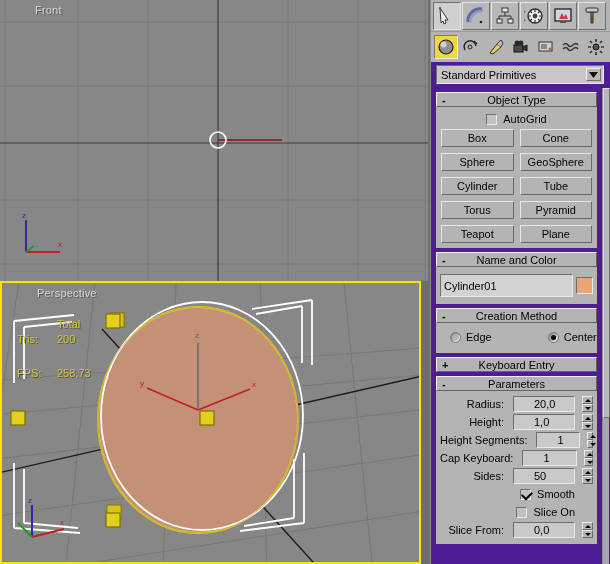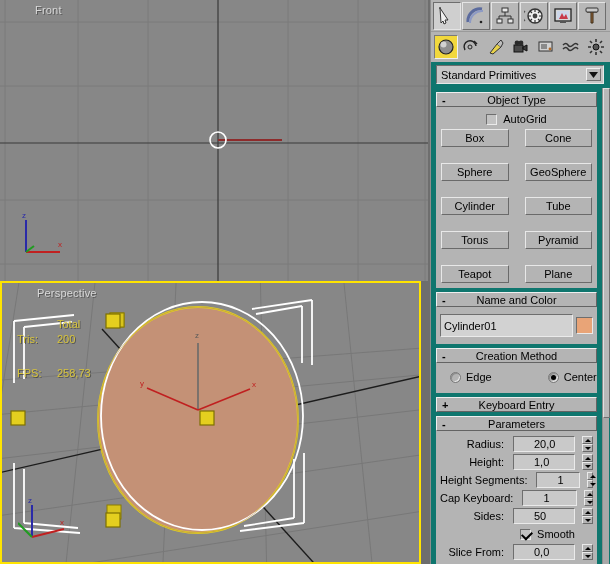--- a/index.html
+++ b/index.html
@@ -36,21 +36,21 @@
   #stat-tris-label { left: 17px; top: 333px; }
   #stat-tris-val { left: 57px; top: 333px; }
   #stat-fps-label { left: 17px; top: 367px; }
   #stat-fps-val { left: 57px; top: 367px; }
 
   .axis-letter { font-size: 8px; font-family: "Liberation Sans", sans-serif; }
 
   
   #cmd-panel {
     position: absolute; left: 430px; top: 0; width: 180px; height: 564px;
-    background: #0f766e; border-left: 1px solid #8d8d8d;
+    background: #4c1d95; border-left: 1px solid #8d8d8d;
   }
 
   .tab-row {
     display: flex; height: 32px; padding: 2px 0 0 2px;
     background: #b4b4b4; border-bottom: 1px solid #9a9a9a;
   }
   .tab-btn {
     width: 28px; height: 28px; margin-right: 1px;
     background: #b8b8b8;
     border-top: 1px solid #e4e4e4; border-left: 1px solid #e4e4e4;
@@ -100,21 +100,21 @@
     background: #b4b4b4;
     border-top: 1px solid #efefef; border-left: 1px solid #efefef;
     border-right: 1px solid #636363; border-bottom: 1px solid #636363;
     display: flex; align-items: center; justify-content: center; position: relative;
   }
   .rollout-title { font-size: 11px; color: #000; }
   .rollout-sign { position: absolute; left: 5px; font-size: 11px; font-weight: bold; color: #000; }
 
   .rollout-body { margin: 0 6px 0 5px; padding: 4px 0 5px 0; background: #b4b4b4; }
 
-  .btn-grid { display: grid; grid-template-columns: 1fr 1fr; gap: 16px; padding: 0 5px; }
+  .btn-grid { display: grid; grid-template-columns: 1fr 1fr; gap: 6px; padding: 0 5px; }
   .maxbtn {
     height: 18px; background: #b4b4b4; font-size: 11px; color: #000;
     display: flex; align-items: center; justify-content: center;
     border-top: 1px solid #e8e8e8; border-left: 1px solid #e8e8e8;
     border-right: 1px solid #6a6a6a; border-bottom: 1px solid #6a6a6a;
   }
 
   .chkrow { display: flex; align-items: center; justify-content: center; padding: 2px 0 4px 0; }
   .chkbox {
     width: 11px; height: 11px; background: #c2c2c2; margin-right: 6px; position: relative;
@@ -528,20 +528,24 @@
               <span class="spin-up"></span>
               <span class="spin-dn"></span>
             </span>
           </div>
 
           <div class="chk-right">
             <span class="chkbox checked"></span>
             <span class="chklabel">Smooth</span>
           </div>
 
+          <div class="chk-right">
+            <span class="chkbox"></span>
+            <span class="chklabel">Slice On</span>
+          </div>
 
           <div class="param-row">
             <span class="param-label">Slice From:</span>
             <span class="spin-field">0,0</span>
             <span class="spinner">
               <span class="spin-up"></span>
               <span class="spin-dn"></span>
             </span>
           </div>
         </div>

